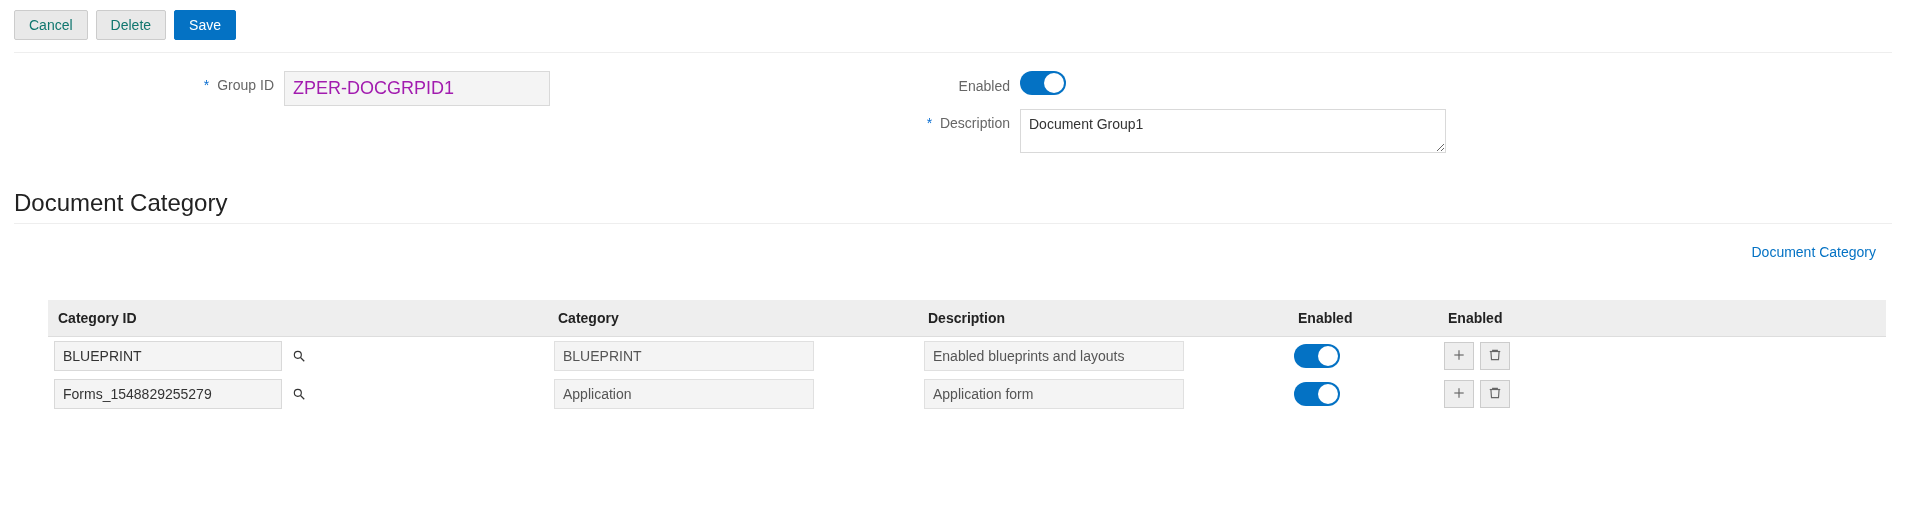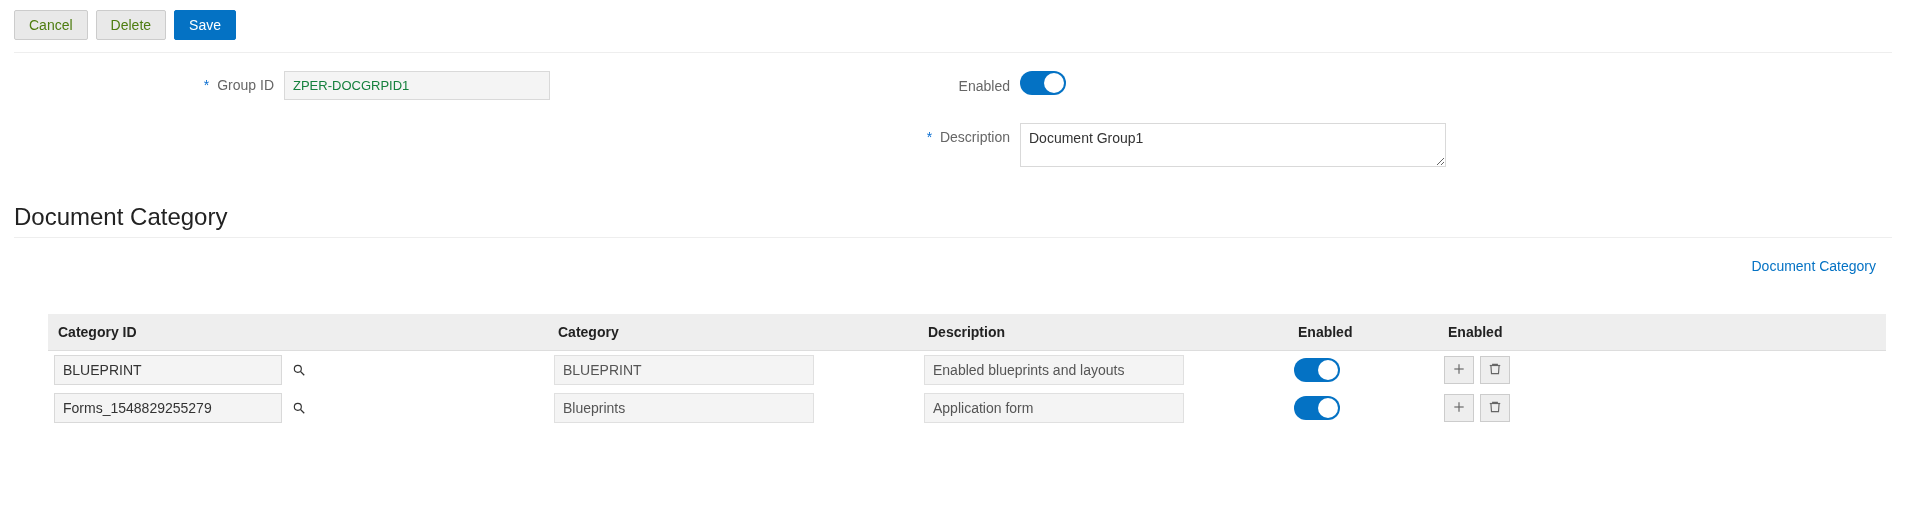--- a/index.html
+++ b/index.html
@@ -22,57 +22,57 @@
       font-weight: 300;
       color: #222;
     }
     .action-buttons { display: flex; gap: 8px; }
     .btn {
       padding: 6px 14px;
       border: 1px solid #ccc;
       background: #e9e9e9;
       cursor: pointer;
       font-size: 14px;
-      color: #4d7c0f;
+      color: #0f766e;
       border-radius: 2px;
     }
     .btn-primary {
       background: #0472c4;
       border-color: #0472c4;
       color: #fff;
     }
     hr.section-rule {
       border: none;
       border-top: 1px solid #eee;
       margin: 4px 0 18px 0;
     }
     .form-area {
       display: flex;
       gap: 80px;
       padding-left: 60px;
       margin-bottom: 36px;
     }
-    .form-col { display: flex; flex-direction: column; gap: 28px; }
+    .form-col { display: flex; flex-direction: column; gap: 14px; }
     .form-row { display: flex; align-items: flex-start; }
     .form-label {
       width: 210px;
       text-align: right;
       padding-right: 10px;
       padding-top: 6px;
       color: #666;
       font-size: 14px;
     }
     .req { color: #0a6ed1; padding-right: 4px; }
     .text-input {
       width: 266px;
       padding: 6px 8px;
       border: 1px solid #d9d9d9;
       background: #f4f4f4;
-      font-size: 13px;
-      color: #15803d;
+      font-size: 18px;
+      color: #a21caf;
     }
     .text-input.editable { background: #fff; }
     .textarea-input {
       width: 426px;
       height: 44px;
       padding: 6px 8px;
       border: 1px solid #d9d9d9;
       background: #fff;
       font-size: 14px;
       color: #333;
@@ -295,21 +295,21 @@
         <input class="lookup-input" type="text" value="Forms_1548829255279" style="">
         <button class="lookup-btn">
           <svg width="14" height="14" viewBox="0 0 24 24" fill="none" stroke="#333" stroke-width="2">
               <circle cx="10" cy="10" r="6"></circle>
               <line x1="15" y1="15" x2="21" y2="21"></line>
             </svg>
         </button>
       </div>
     </div>
     <div class="cell">
-      <div class="readonly-cell">Blueprints</div>
+      <div class="readonly-cell">Application</div>
     </div>
     <div class="cell">
       <div class="readonly-cell">Application form</div>
     </div>
     <div class="cell">
       <div class="toggle on">
           <div class="knob"></div>
         </div>
     </div>
     <div class="cell actions-cell">

